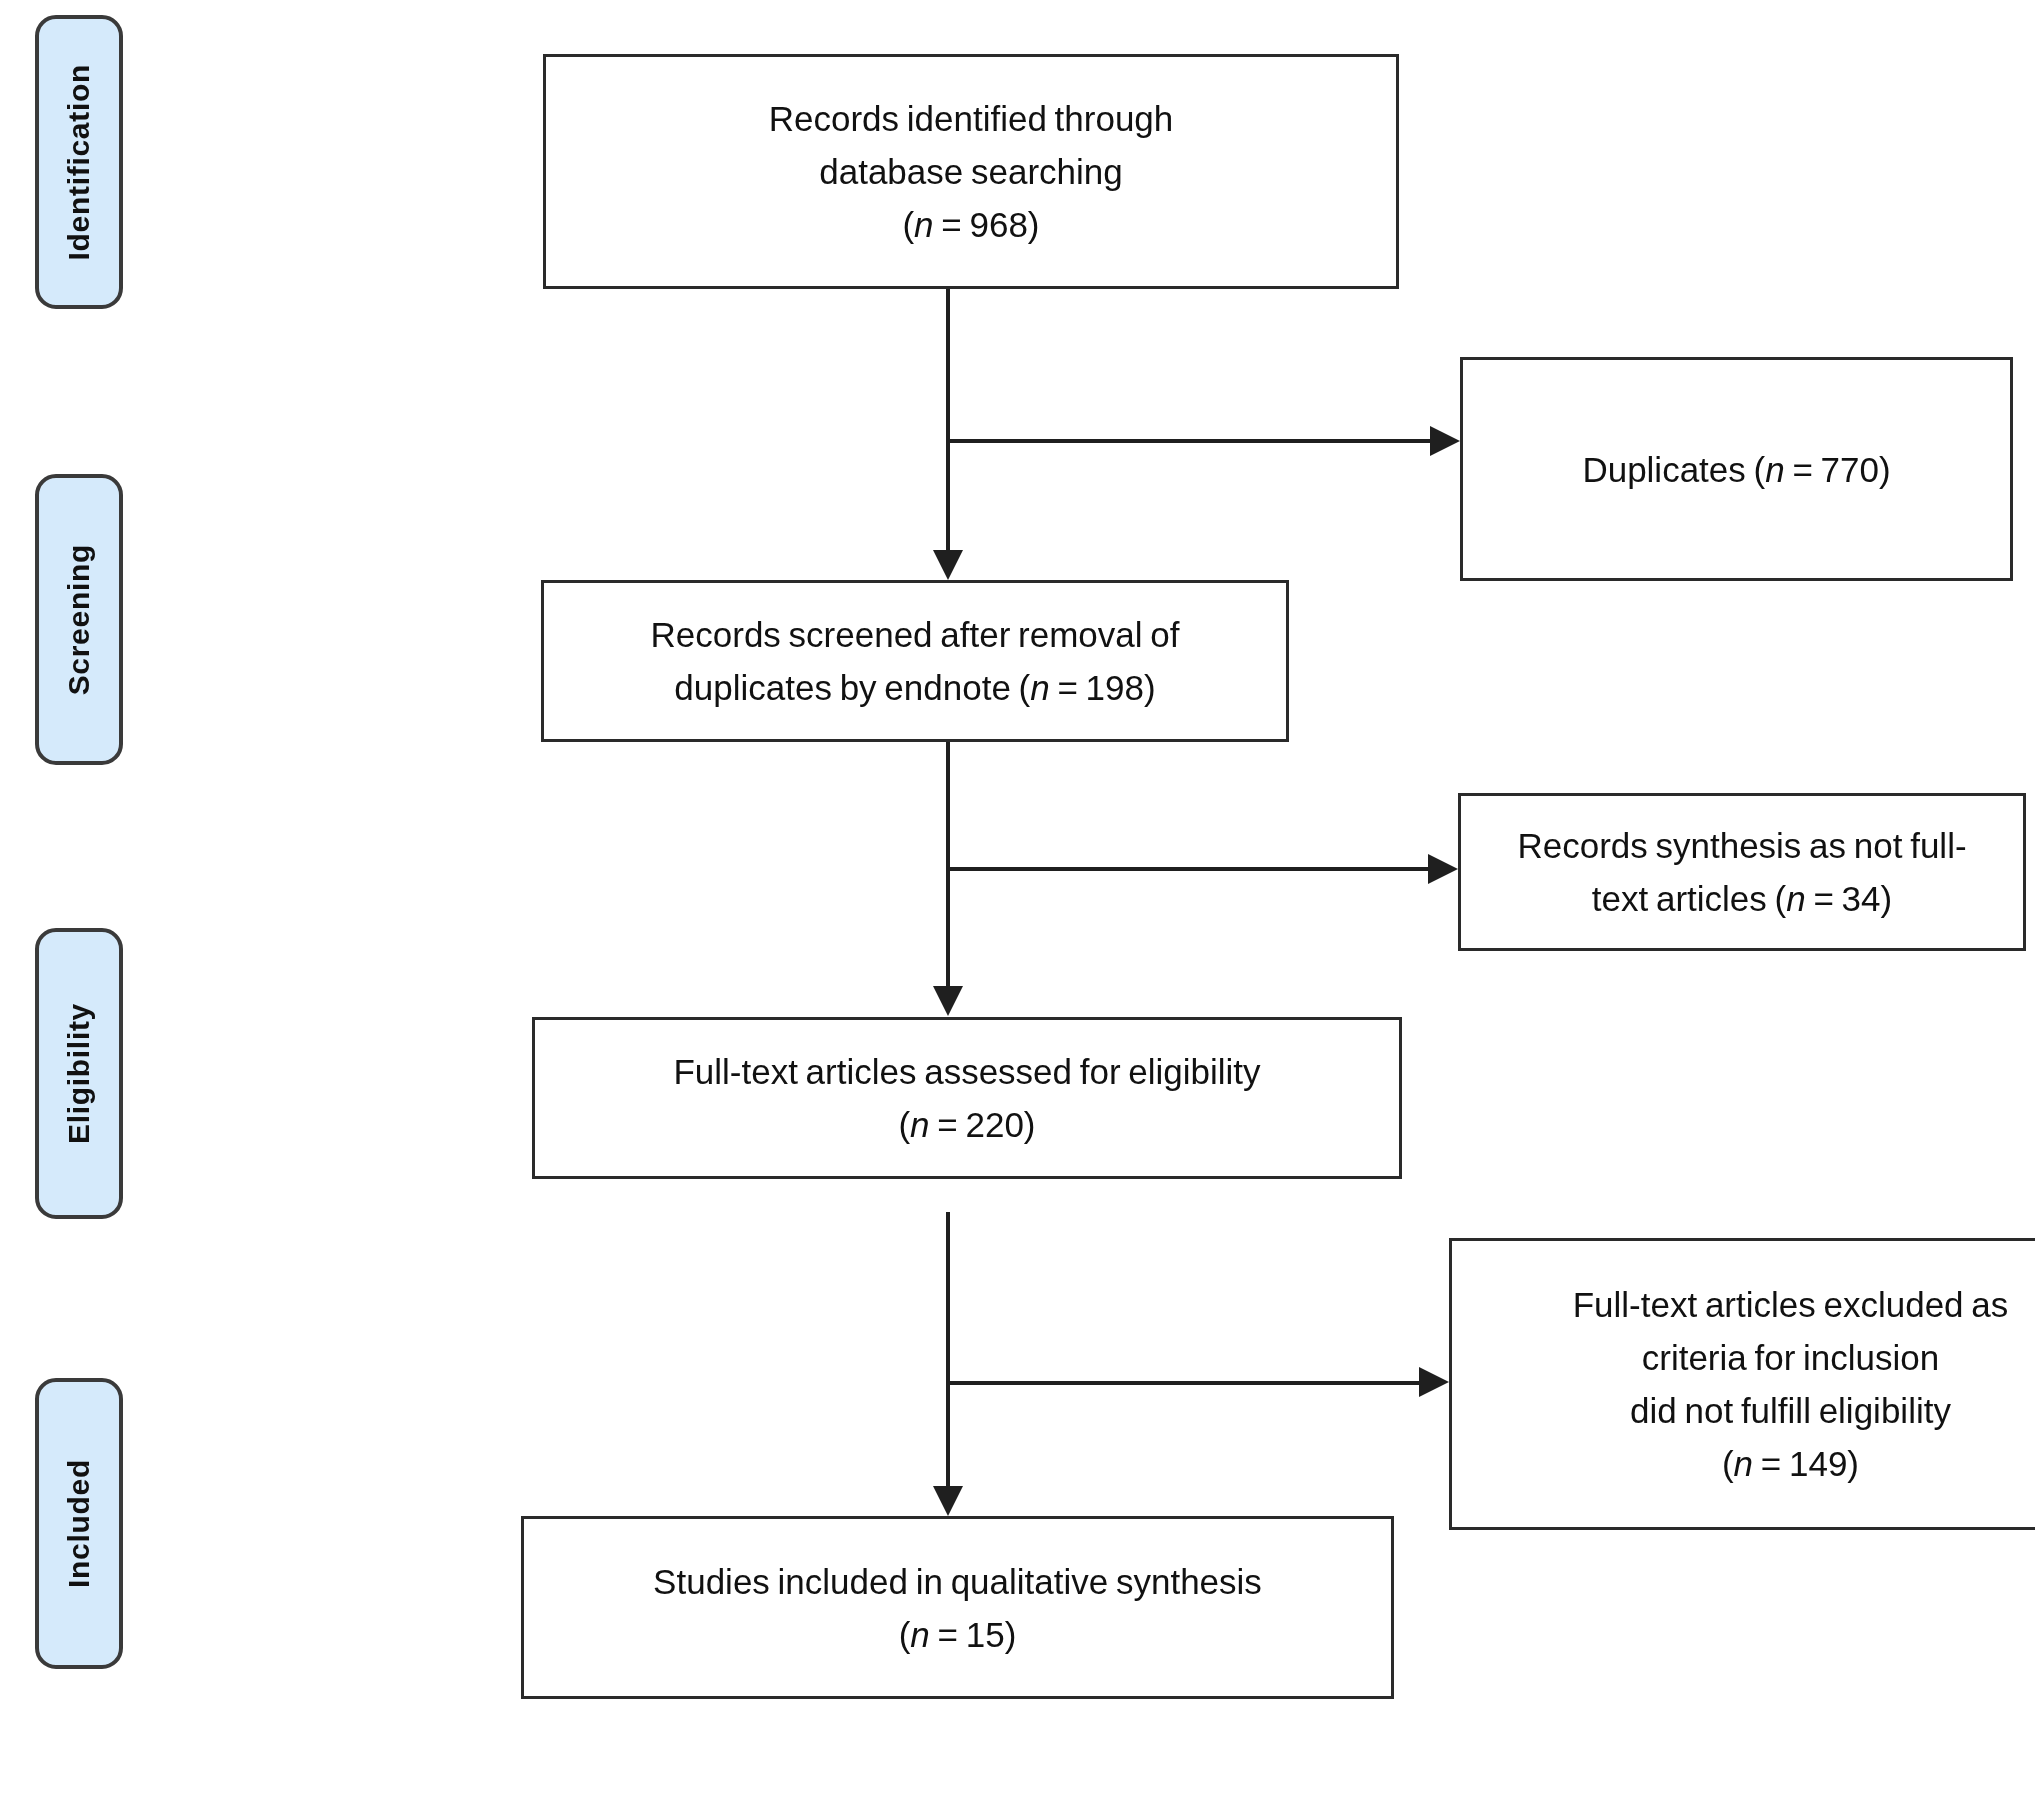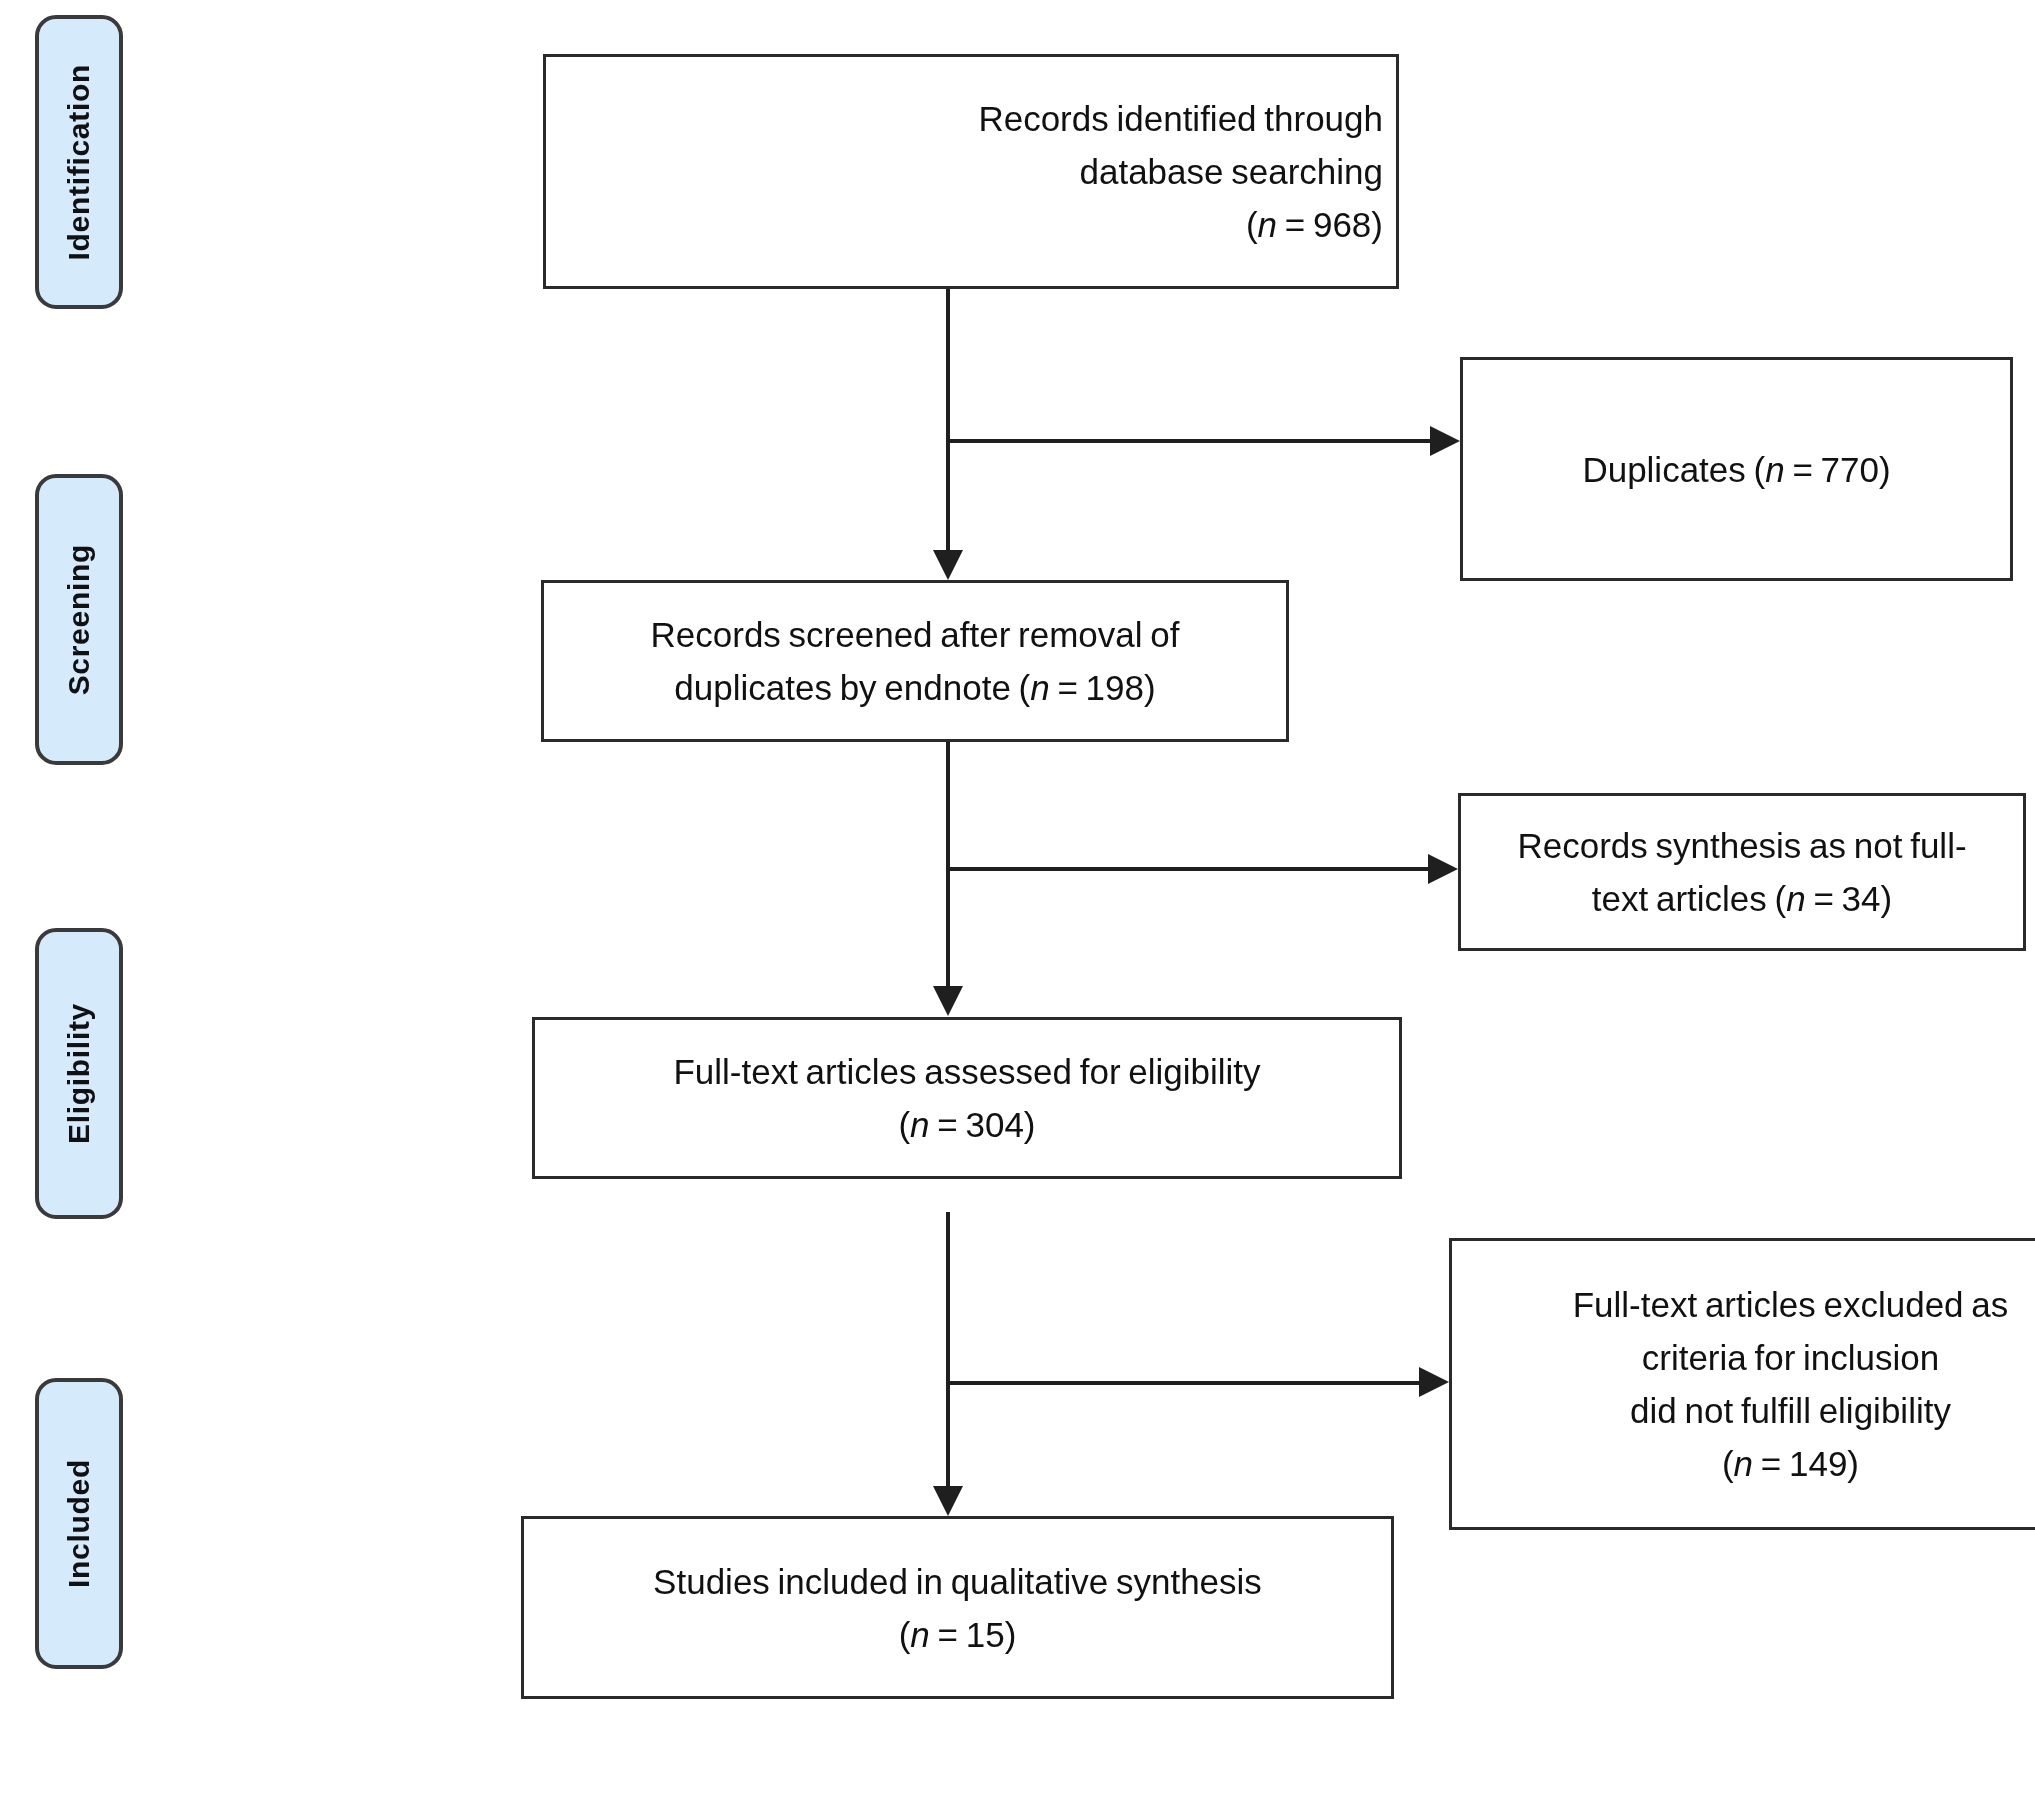--- a/index.html
+++ b/index.html
@@ -54,21 +54,21 @@
     align-items:center;justify-content:center;
     text-align:center;
     font-size:35px;
     line-height:53px;
     word-spacing:-2px;
     padding:6.6px 13px;
   }
   .box .tline{white-space:nowrap;}
   .box .it{font-style:italic;}
 
-  .m0{left:543px;top:54px;width:856px;height:235px;align-items:flex-end;}
+  .m0{left:543px;top:54px;width:856px;height:235px;}
   .m1{left:541px;top:580px;width:748px;height:162px;}
   .m2{left:532px;top:1017px;width:870px;height:162px;}
   .m3{left:521px;top:1516px;width:873px;height:183px;}
 
   .d0{left:1460px;top:357px;width:553px;height:224px;}
   .d1{left:1458px;top:793px;width:568px;height:158px;}
   .d2{left:1449px;top:1238px;width:683px;height:292px;}
 
   
   .vline{position:absolute;width:3.9px;background:var(--arrow);}
@@ -122,21 +122,21 @@
       <div class="tline"><span>Records identified through</span></div>
       <div class="tline"><span>database searching</span></div>
       <div class="tline"><span>(</span><span class="it">n</span><span> = 968)</span></div>
     </div>
   <div class="box m1">
       <div class="tline"><span>Records screened after removal of</span></div>
       <div class="tline"><span>duplicates by endnote (</span><span class="it">n</span><span> = 198)</span></div>
     </div>
   <div class="box m2">
       <div class="tline"><span>Full-text articles assessed for eligibility</span></div>
-      <div class="tline"><span>(</span><span class="it">n</span><span> = 304)</span></div>
+      <div class="tline"><span>(</span><span class="it">n</span><span> = 220)</span></div>
     </div>
   <div class="box m3">
       <div class="tline"><span>Studies included in qualitative synthesis</span></div>
       <div class="tline"><span>(</span><span class="it">n</span><span> = 15)</span></div>
     </div>
 
   <div class="box d0">
       <div class="tline"><span>Duplicates (</span><span class="it">n</span><span> = 770)</span></div>
     </div>
   <div class="box d1">

